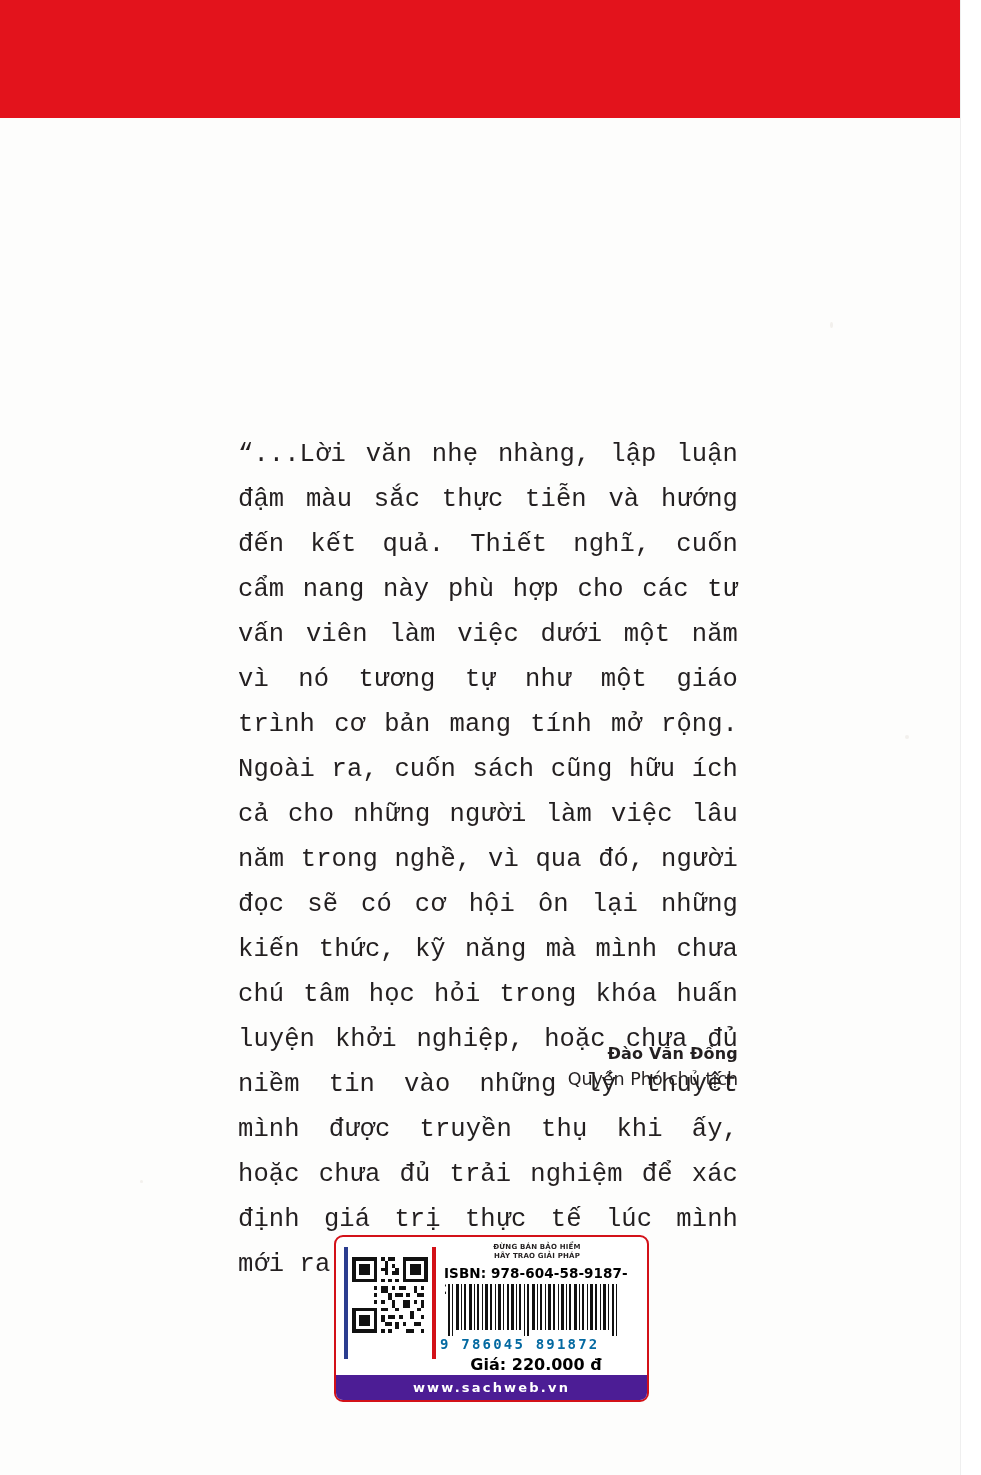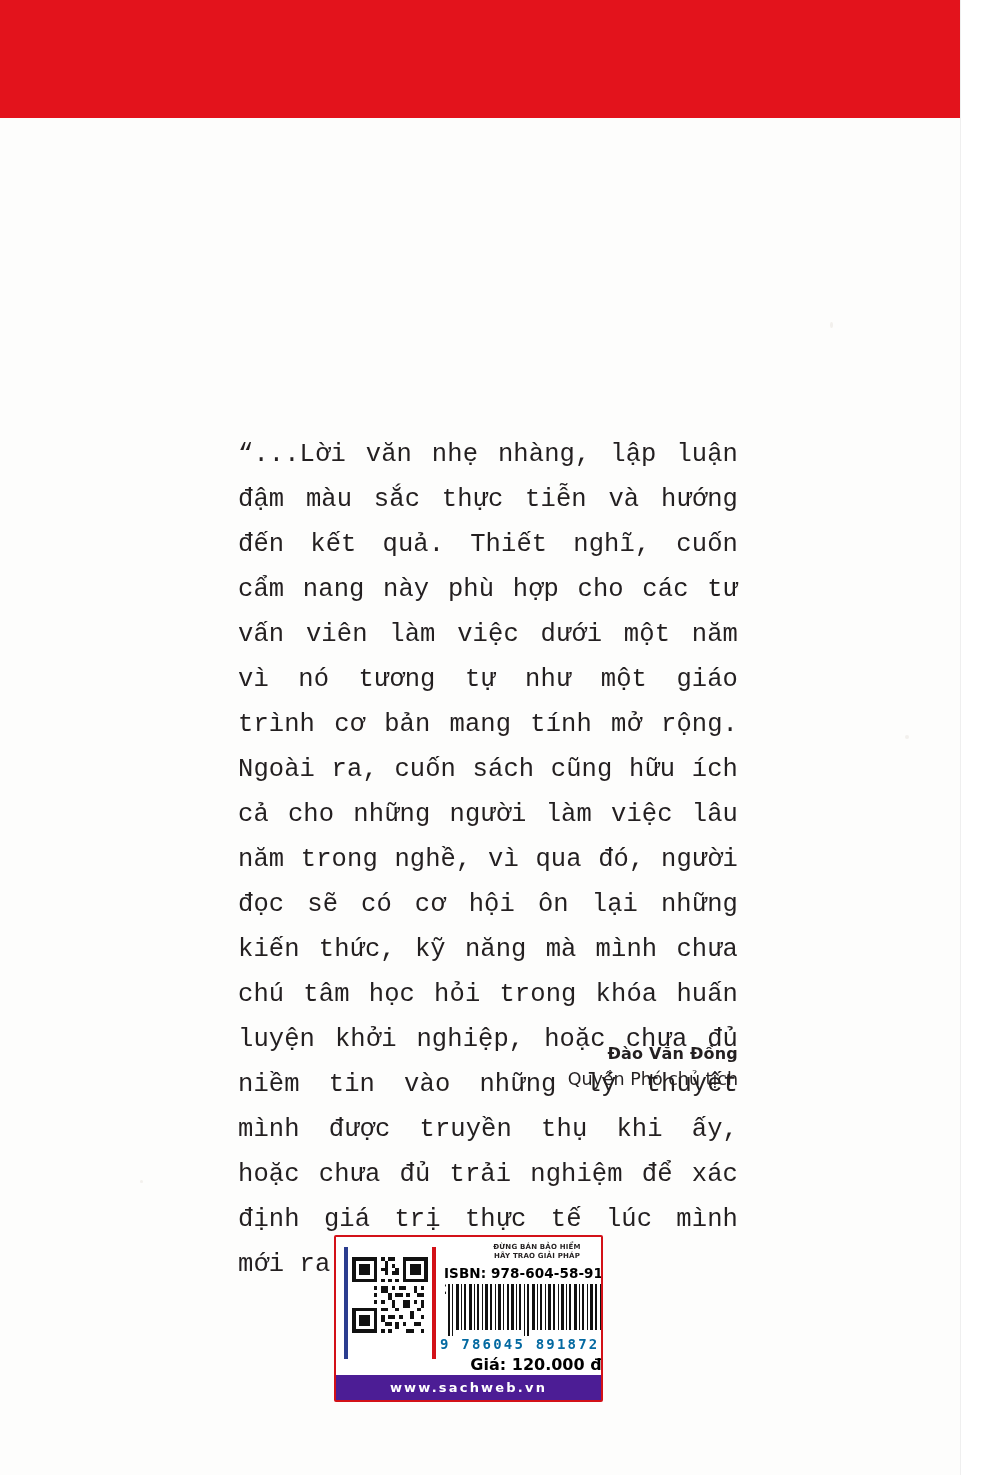--- a/index.html
+++ b/index.html
@@ -86,24 +86,24 @@
     font-size: 17.5px;
     font-weight: 400;
     line-height: 24px;
   }
 
   
   .isbn-block {
     position: absolute;
     left: 334px;
     top: 1235px;
-    width: 269px;
+    width: 315px;
     height: 167px;
     border: 2px solid #d31118;
-    border-radius: 2px;
+    border-radius: 9px;
     background: #ffffff;
     box-sizing: border-box;
     overflow: hidden;
   }
   .isbn-inner {
     position: relative;
     width: 100%;
     height: 100%;
   }
   .qr-wrap {
@@ -363,19 +363,19 @@
               <rect x="157" y="0" width="3" height="46"></rect>
             <rect x="162" y="0" width="1" height="46"></rect>
               <rect x="166" y="0" width="2" height="52"></rect>
             <rect x="170" y="0" width="1" height="52"></rect>
           </g>
         </svg>
       </div>
 
       <div class="barcode-digits">9 786045 891872</div>
 
-      <div class="price">Giá: 120.000 đ</div>
+      <div class="price">Giá: 220.000 đ</div>
 
       <div class="web-bar">www.sachweb.vn</div>
     </div>
   </div>
 
 </div>
 
 </body></html>

